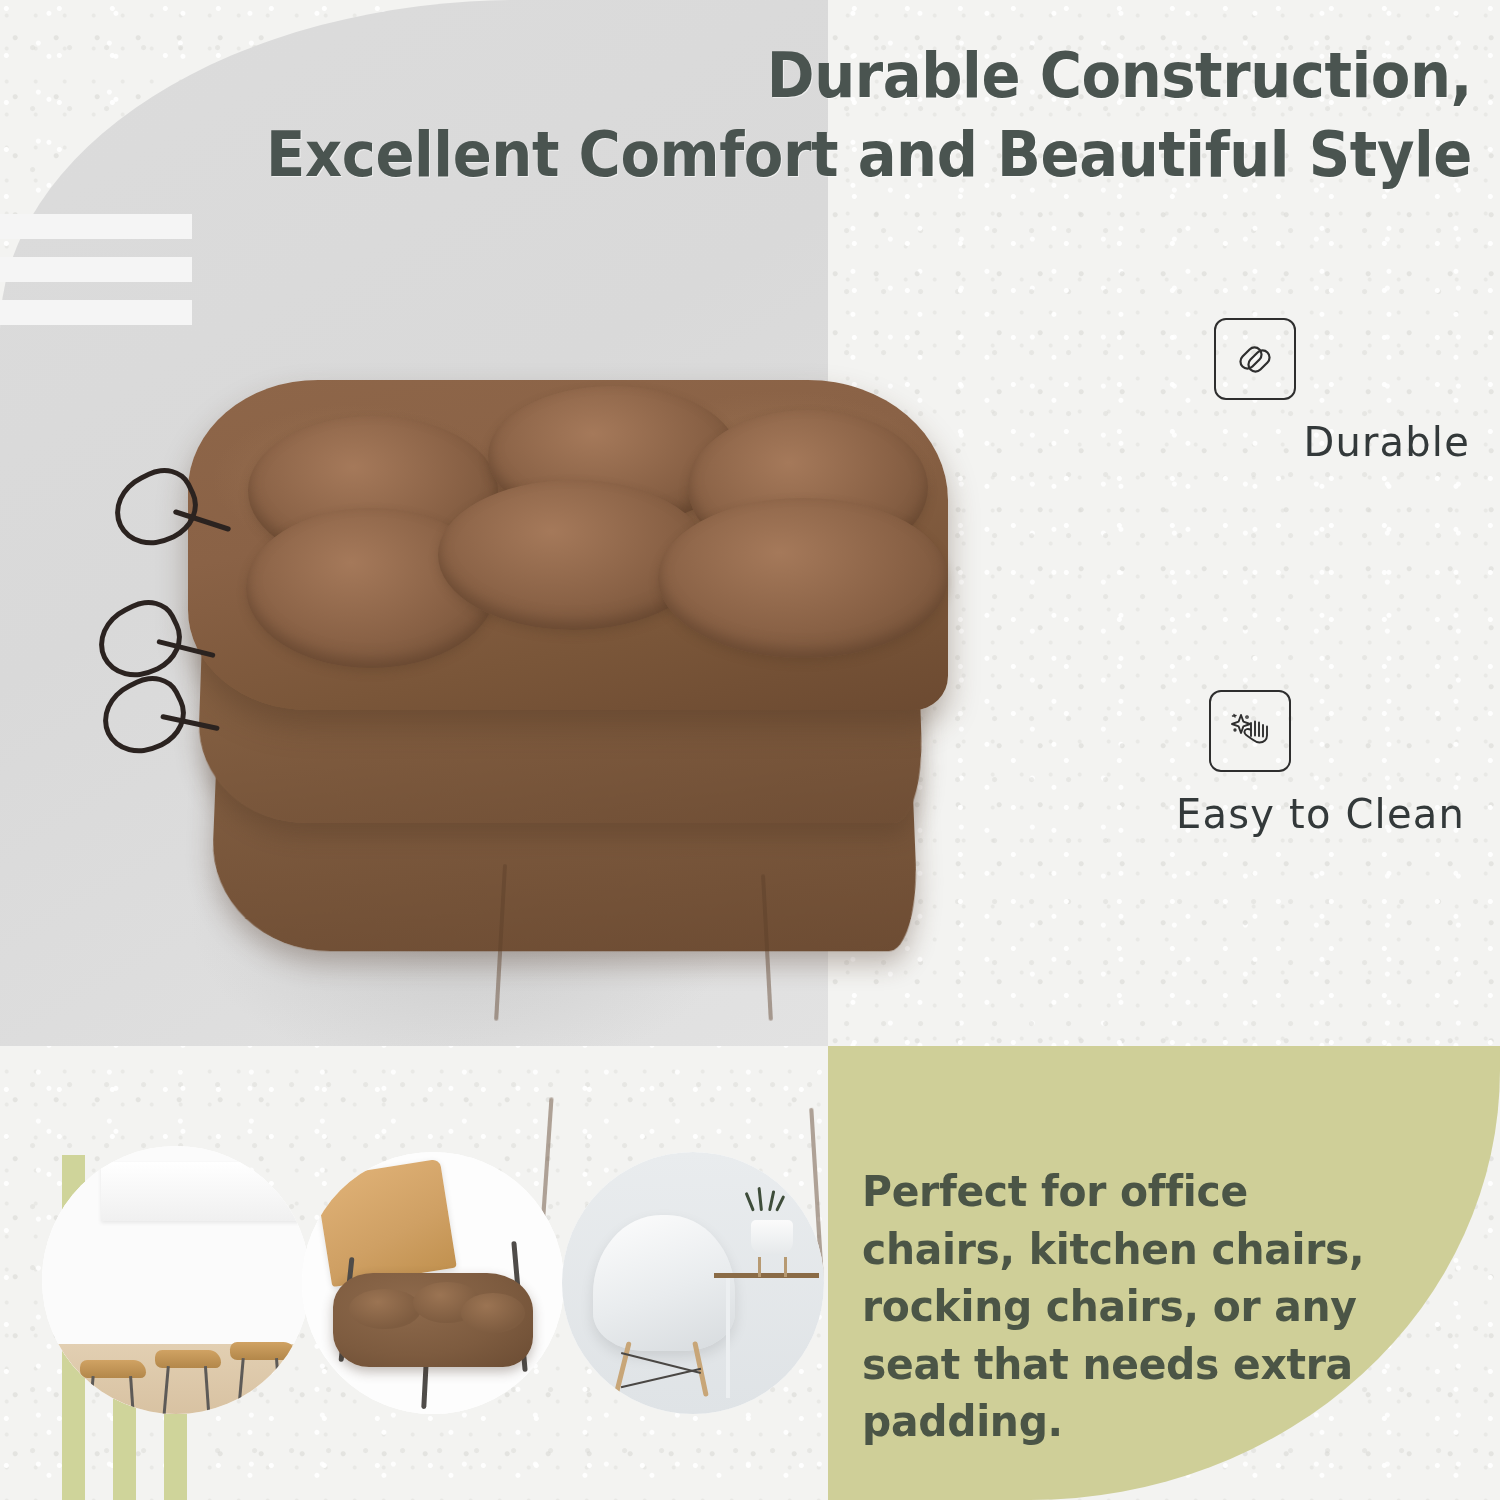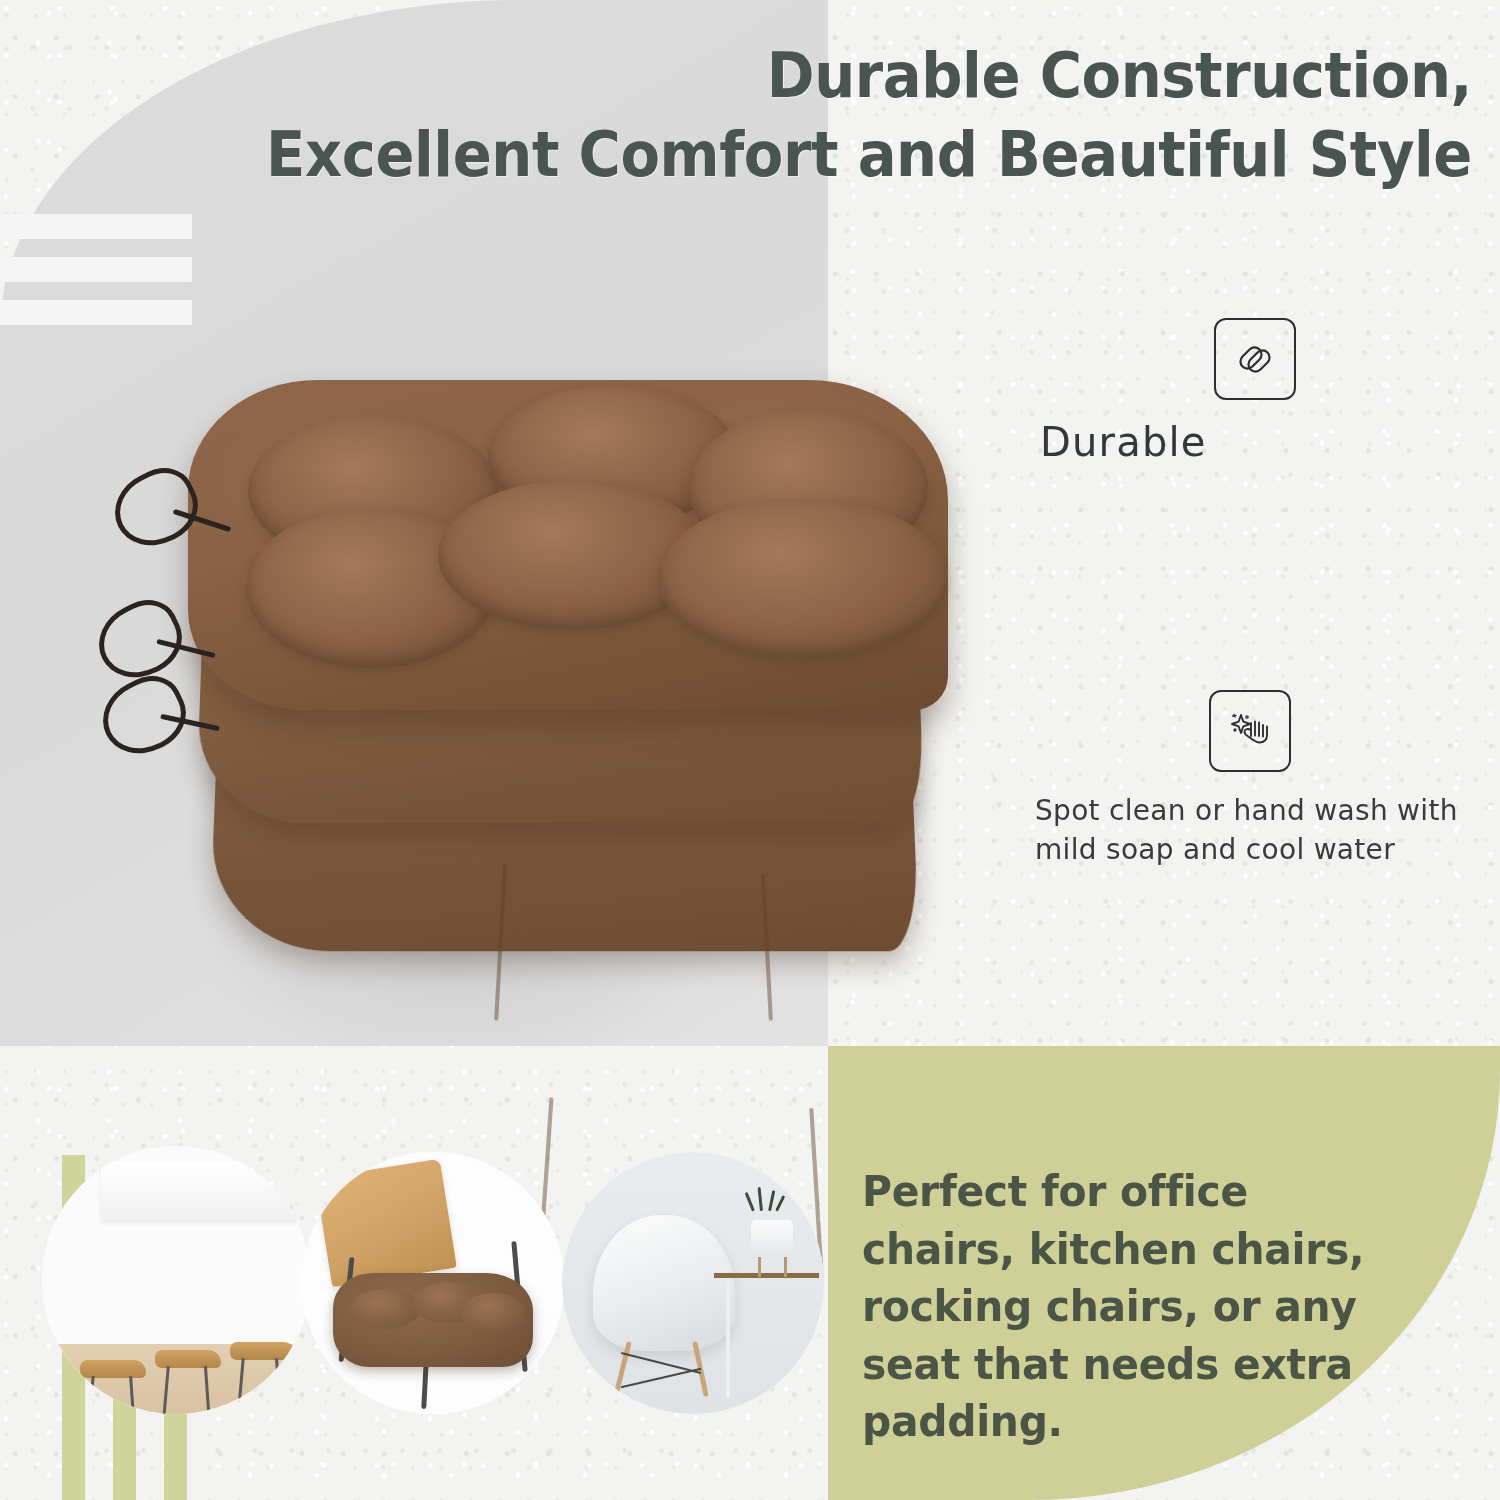--- a/index.html
+++ b/index.html
@@ -181,21 +181,21 @@
     border-radius: 3px;
   }
   .tie-tail.tt1 { left: 76px;  top: 158px; transform: rotate(18deg); }
   .tie-tail.tt2 { left: 60px;  top: 286px; transform: rotate(14deg); }
   .tie-tail.tt3 { left: 64px;  top: 360px; transform: rotate(12deg); }
 
   
   .feature {
     position: absolute;
     width: 430px;
-    text-align: left;
+    text-align: right;
     color: #343a38;
   }
   .feature-1 { left: 1040px; top: 318px; }
   .feature-2 { left: 1035px; top: 690px; }
 
   .icon-box {
     width: 78px;
     height: 78px;
     margin: 0 auto 20px auto;
     border: 2px solid #2e2e2e;
@@ -352,21 +352,21 @@
           <circle cx="10" cy="24" r="1" stroke-width="1.3"></circle>
           <path d="M26 17 v13"></path>
           <path d="M30 15.5 v14"></path>
           <path d="M34 16.5 v13.5"></path>
           <path d="M38 19 v11.5"></path>
           <path d="M26 24 c-3 -2 -6 -1 -6.5 1.5 c-0.4 2 1 3.2 3 4.5
                    l5 3.5 c2 1.5 4 3 7 3 c4.5 0 7.5 -3 7.5 -7 v-9"></path>
         </g>
       </svg>
     </div>
-    <p class="feature-body">Spot clean or hand wash with mild soap and cool water</p>
+    <h3 class="feature-title">Easy to Clean</h3>
   </div>
 
   <div class="vstripe v1"></div>
   <div class="vstripe v2"></div>
   <div class="vstripe v3"></div>
 
   <div class="olive-panel"></div>
 
   <div class="circle-photo circle-1">
     <div class="c1-wall"></div>

